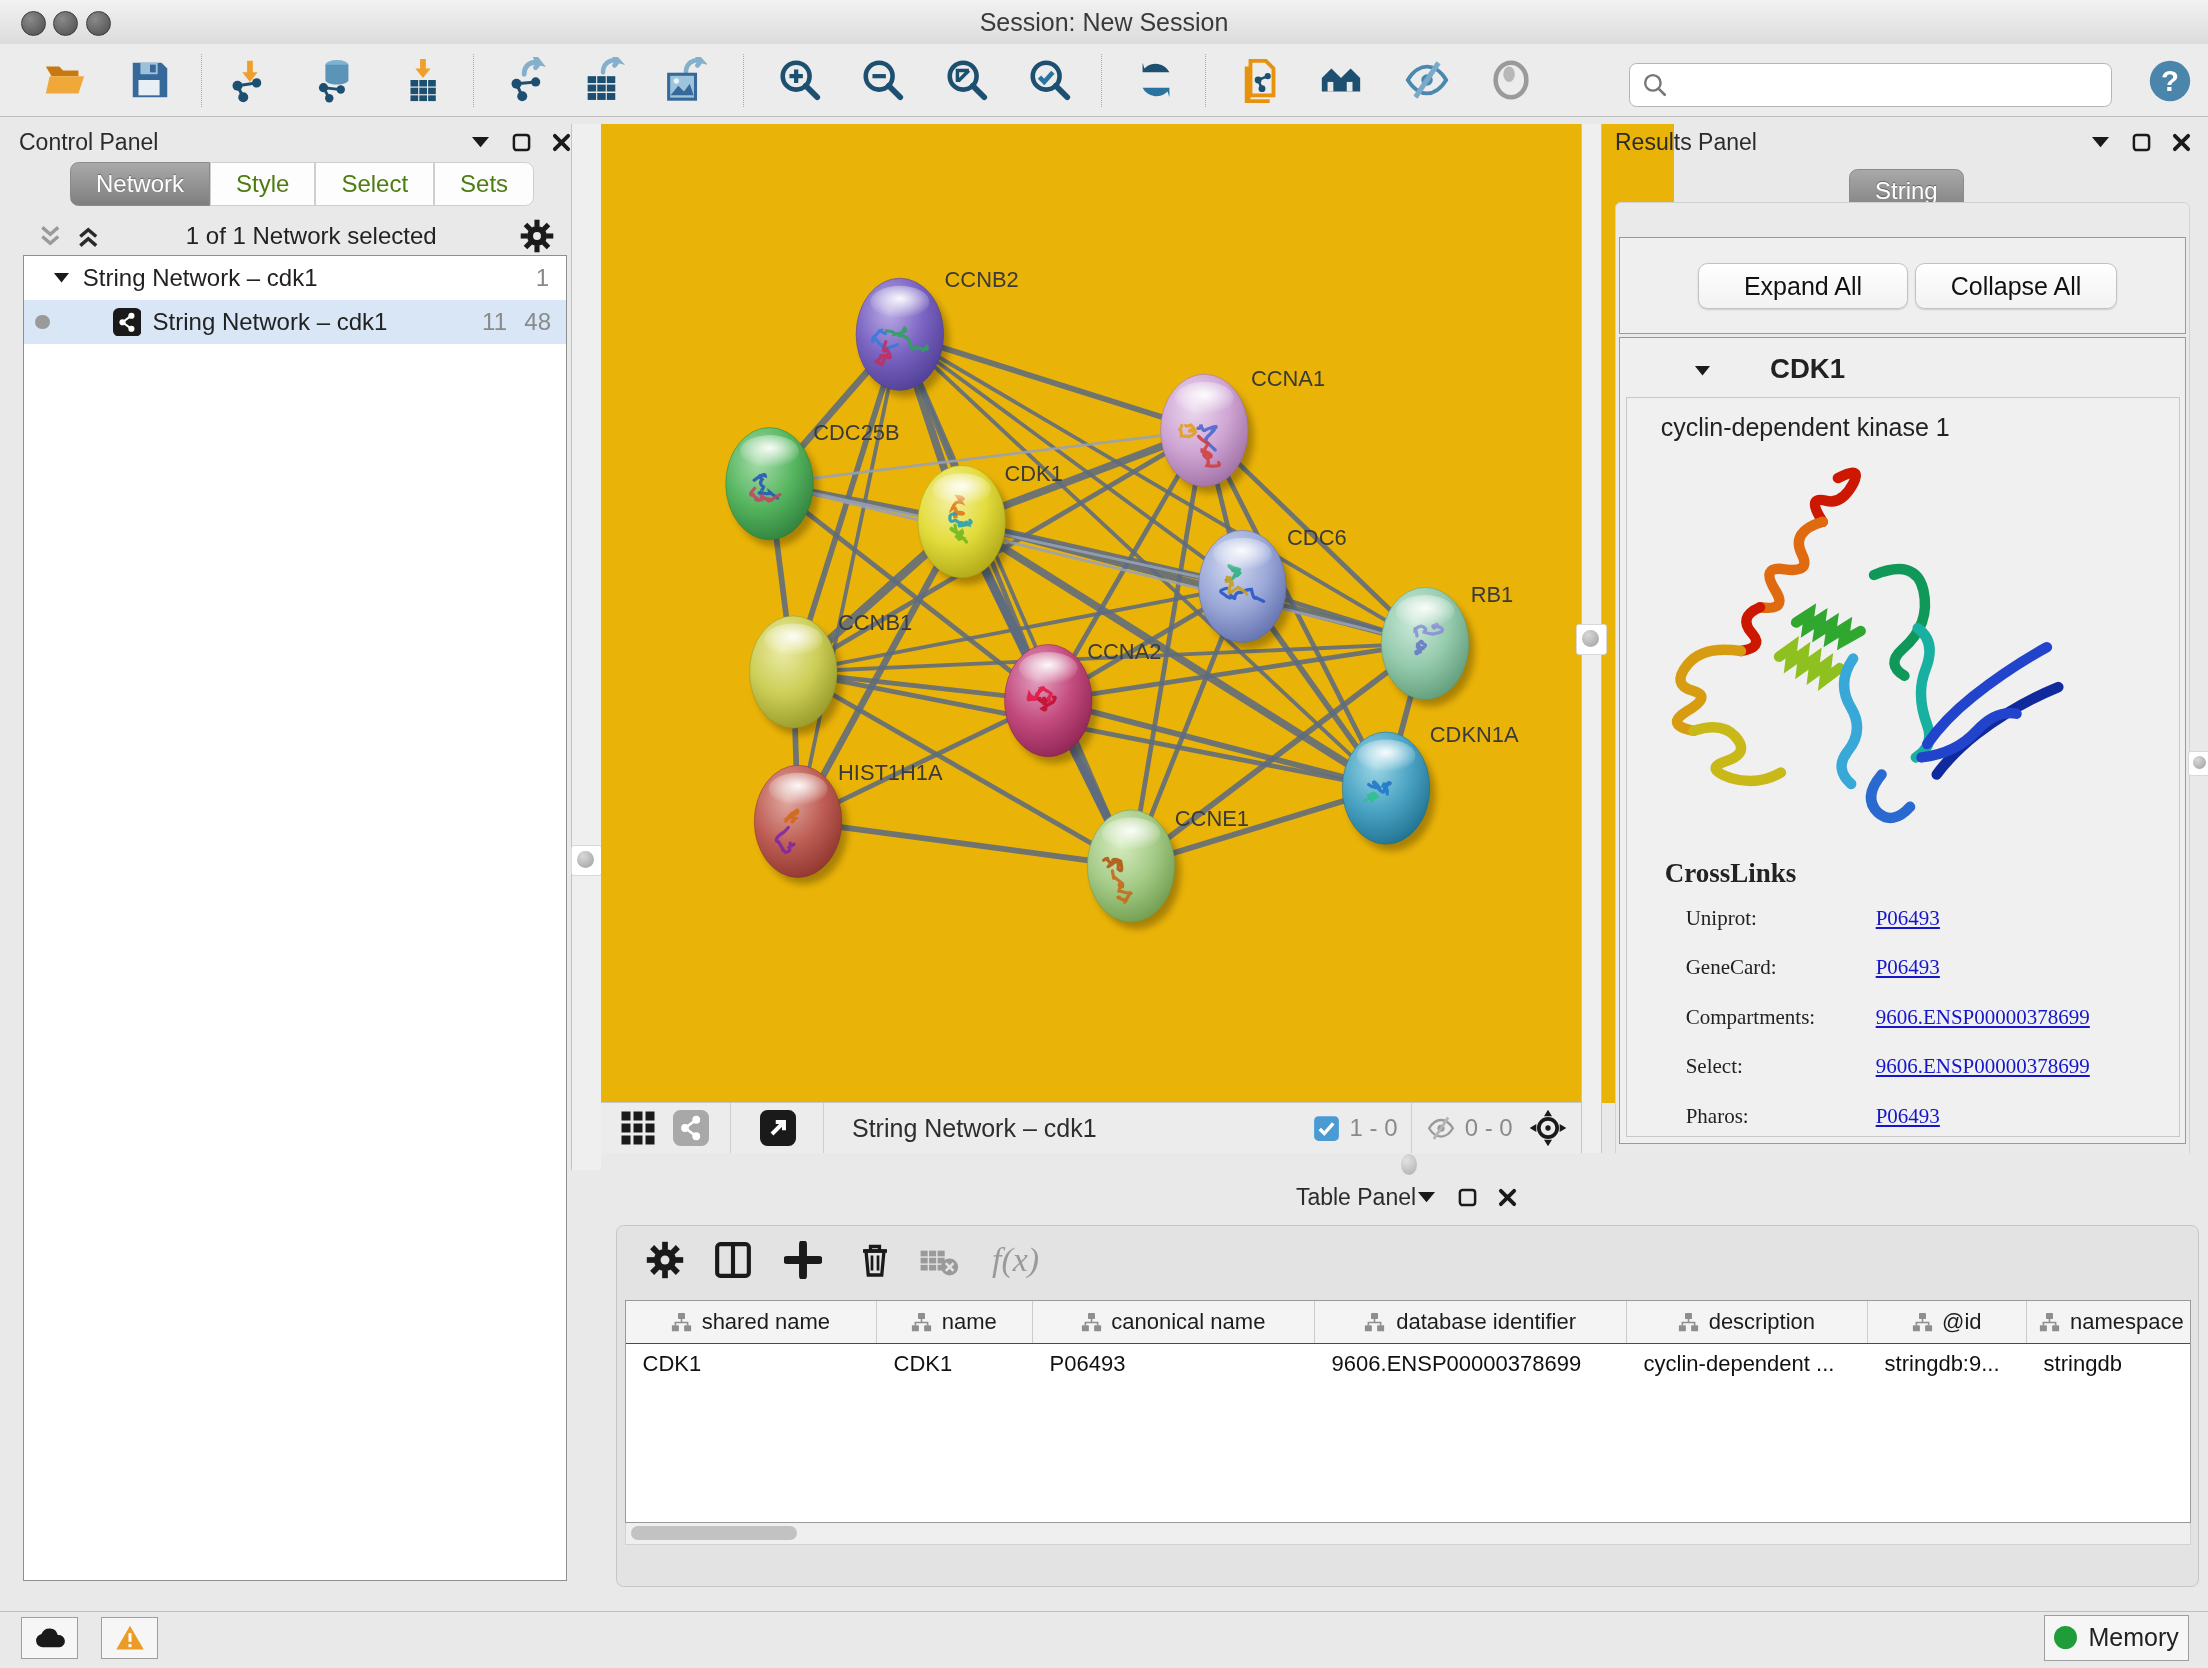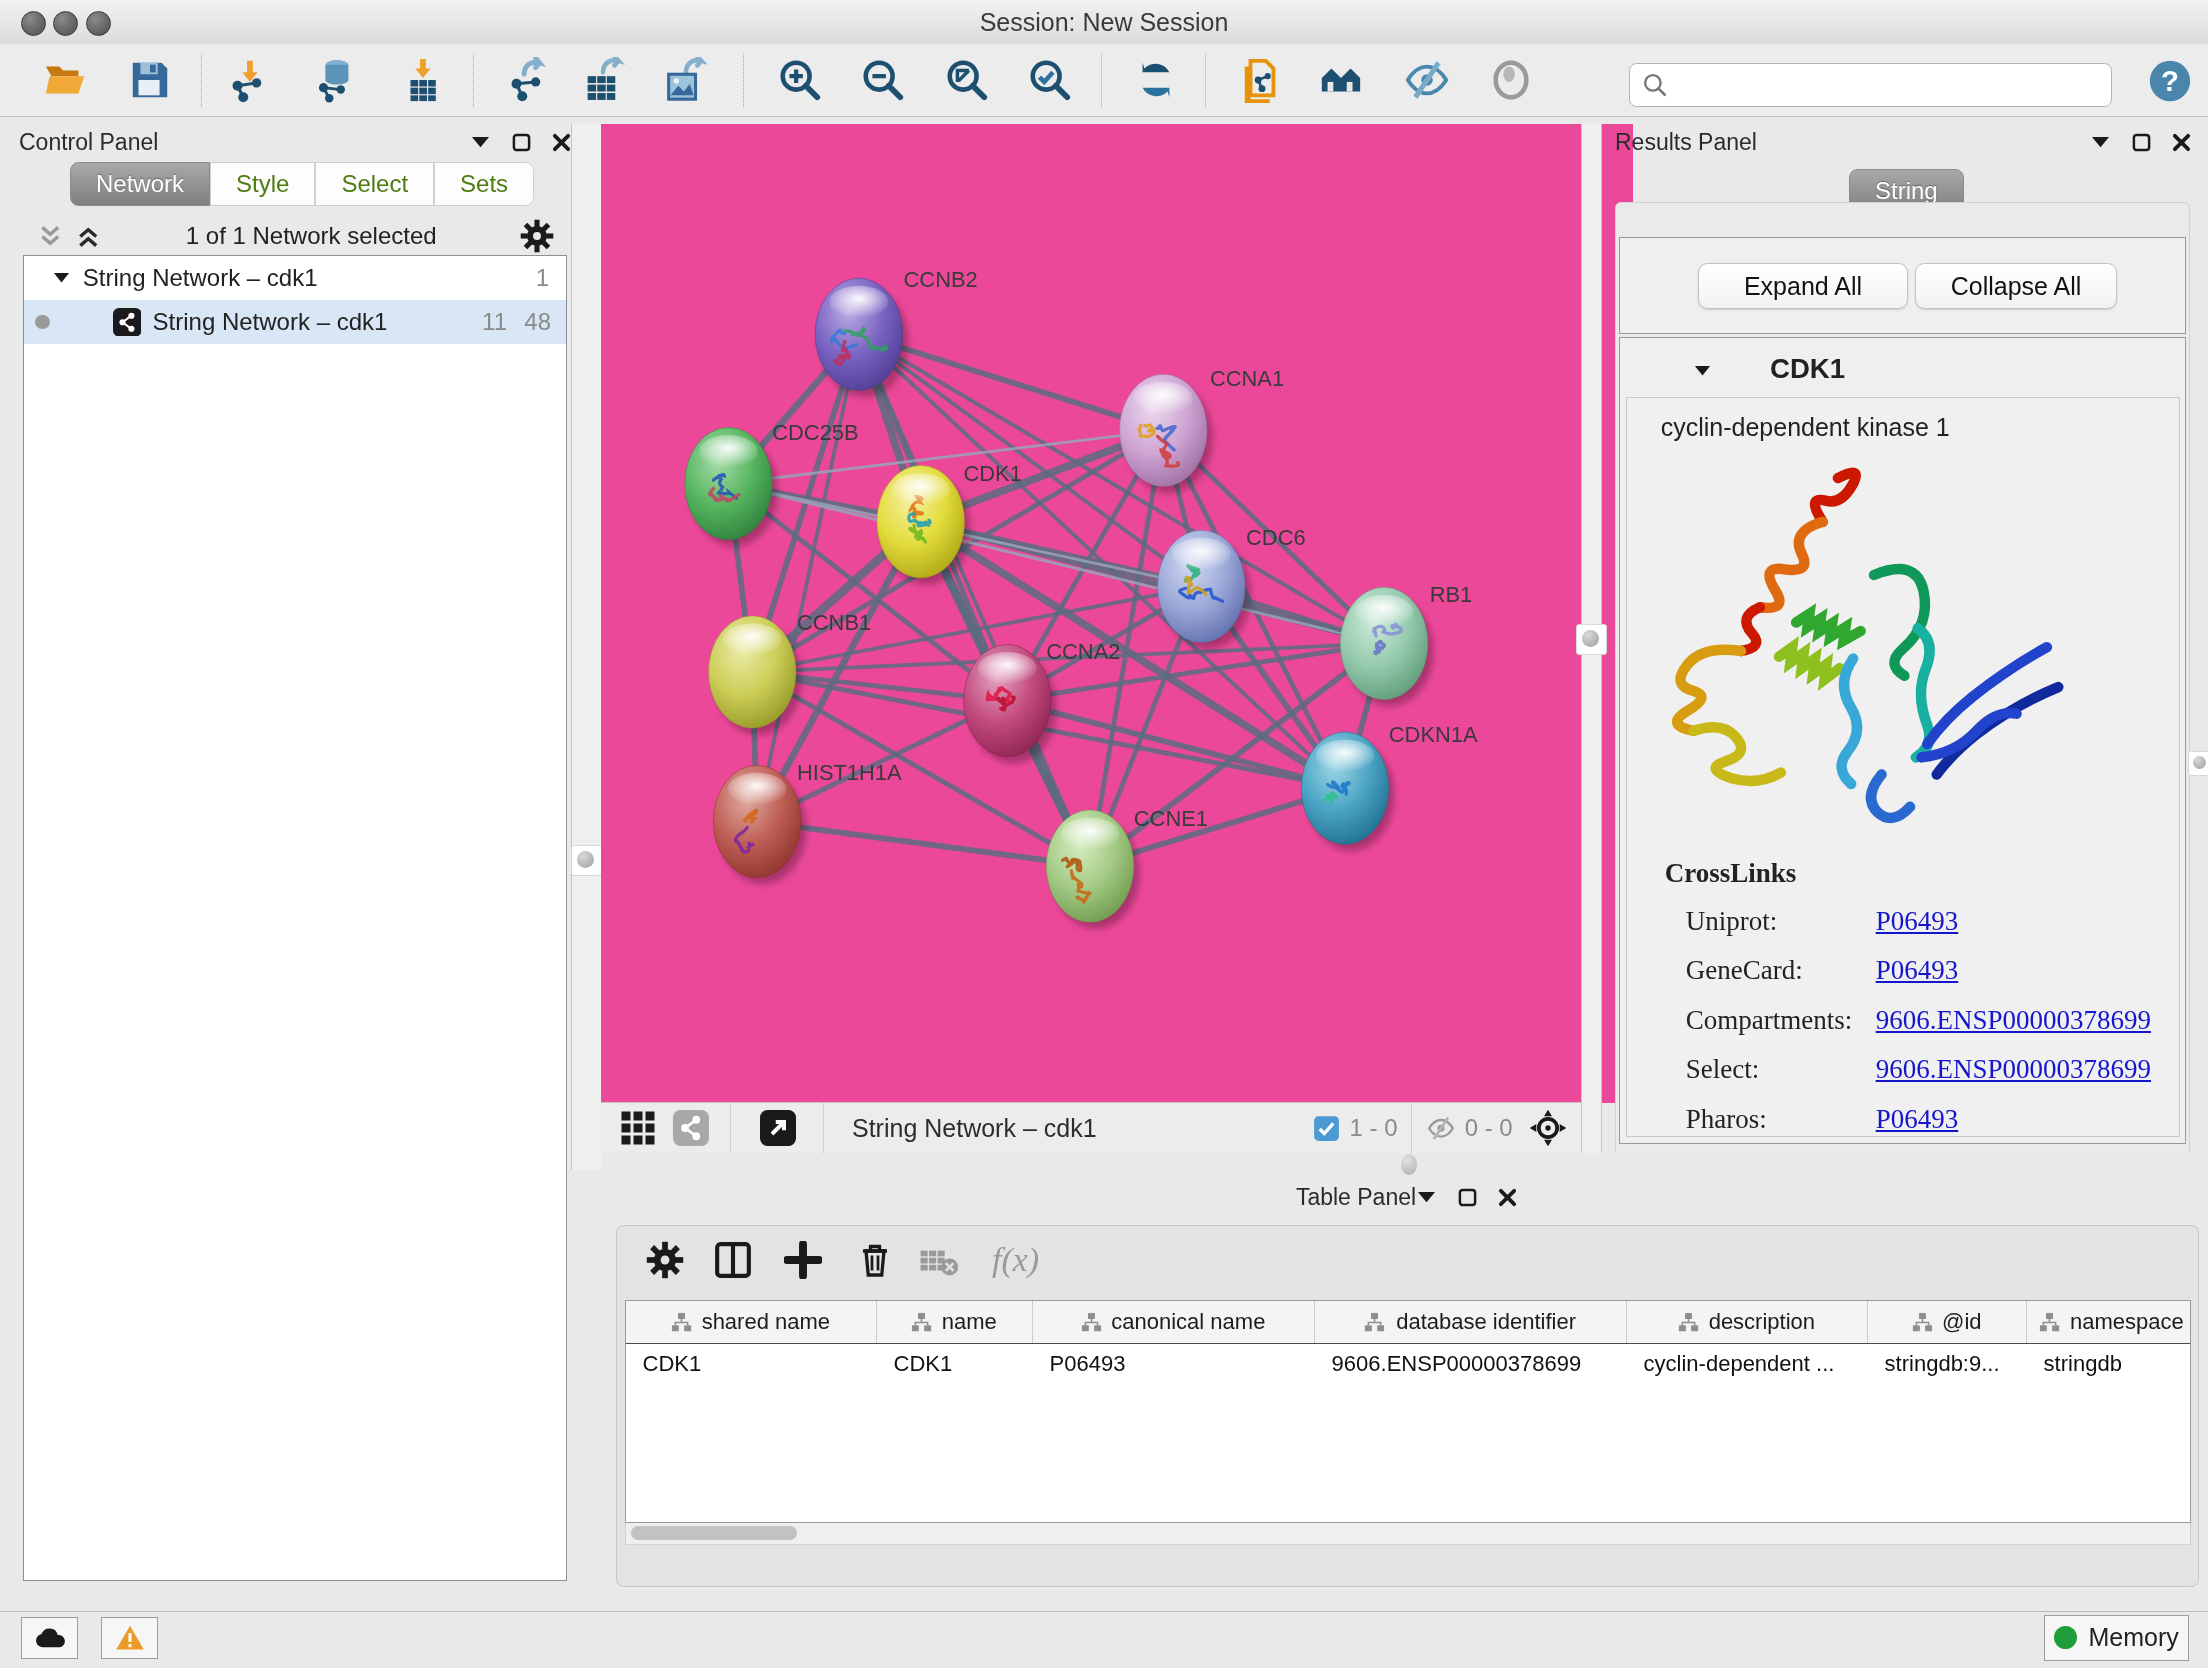--- a/index.html
+++ b/index.html
@@ -30,37 +30,37 @@
   .tab:last-child{border-radius:0 8.6px 8.6px 0;}
   .tab.sel{background:linear-gradient(#a9a9a9,#7f7f7f);color:#fff;border-color:#8a8a8a;
            text-shadow:0 -1px 1px rgba(0,0,0,.35);}
   
   #cp-box{left:23px;top:255px;width:542px;height:1324px;background:#fff;border:1px solid #8f8f8f;}
   #cp-row-head{left:23px;top:217px;width:542px;height:38px;display:flex;align-items:center;}
   .tree-row{position:relative;height:44px;display:flex;align-items:center;font-size:24px;}
   .tree-row.sel{background:#d8e6f6;}
   .cnt{color:#8a8a8a;}
   
-  #net-canvas{left:601px;top:124px;width:1032px;height:979px;background:#ec4899;}
+  #net-canvas{left:601px;top:124px;width:1032px;height:979px;background:#eab308;padding-left:41px;}
   #net-bar{left:601px;top:1102px;width:980px;height:50px;background:#ececec;border-top:1px solid #c6c6c6;display:flex;align-items:center;}
   .nbsep{width:0;height:50px;border-left:1px solid #cfcfcf;}
   
   .vdiv{background:#efefef;border-left:1px solid #c4c4c4;border-right:1px solid #c4c4c4;}
   .grip{position:absolute;width:28.5px;height:28.5px;background:#fff;border:1px solid #d8d8d8;border-radius:2.9px;}
   .grip i{position:absolute;left:4.8px;top:4.8px;width:17px;height:17px;border-radius:50%;
           background:radial-gradient(circle at 35% 30%,#d8d8d8,#9e9e9e);display:block;}
   
   #rp-outer{left:1615px;top:202px;width:573px;height:959px;background:#eaeaea;border:1px solid #d2d2d2;border-radius:5.7px;}
   #rp-buttons{left:1619px;top:237px;width:565px;height:95px;background:#efefef;border:1px solid #9a9a9a;}
   .btn{position:absolute;background:linear-gradient(#ffffff,#f2f2f2);border:1px solid #c2c2c2;border-radius:9.5px;
        font-size:25px;color:#111;text-align:center;box-shadow:0 1px 1.9px rgba(0,0,0,.15);}
   #rp-entry{left:1619px;top:337px;width:565px;height:805px;background:#efefef;border:1px solid #9a9a9a;}
   #rp-inner{position:absolute;left:5.7px;top:59px;width:552px;height:738px;background:#f0f0f0;border:1px solid #c8c8c8;}
   .serif{font-family:"Liberation Serif",serif;}
-  .xl-row{position:absolute;font-size:27px;}
+  .xl-row{position:absolute;font-size:21px;}
   .xl-row a{color:#1515cc;}
   
   #tp-toolbox{left:616px;top:1225px;width:1581px;height:360px;background:#e3e3e3;border:1px solid #c6c6c6;border-radius:7.6px;}
   #tbl{position:absolute;left:7.6px;top:74px;width:1564px;height:221px;background:#fff;border:1px solid #9a9a9a;overflow:hidden;}
   #tbl-head{display:flex;height:42px;background:#f4f4f4;border-bottom:1.9px solid #4a4a4a;}
   .th{display:flex;align-items:center;justify-content:center;gap:9.5px;font-size:22px;color:#1c1c1c;
       border-right:1px solid #cccccc;box-sizing:border-box;overflow:hidden;white-space:nowrap;}
   #tbl-row{display:flex;height:40px;align-items:center;}
   .td{font-size:22px;color:#111;padding-left:17px;box-sizing:border-box;overflow:hidden;white-space:nowrap;}
   #hscroll{position:absolute;left:7.6px;top:297px;width:1564px;height:21px;background:#efefef;border:1px solid #d2d2d2;border-top:none;}

